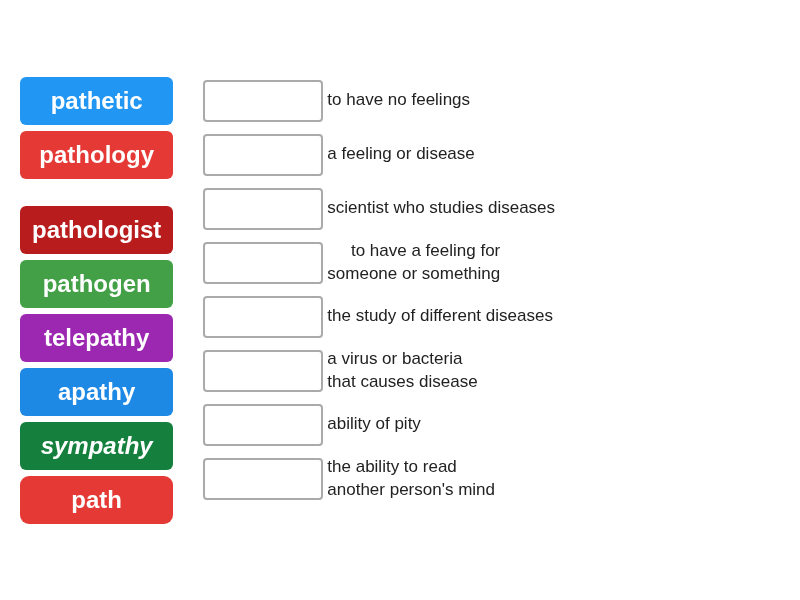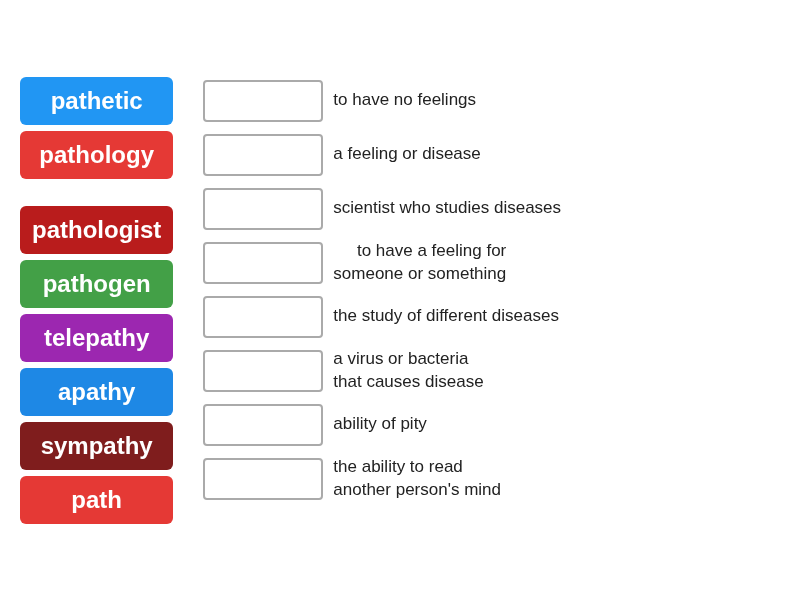--- a/index.html
+++ b/index.html
@@ -51,21 +51,21 @@
       display: flex;
       flex-direction: column;
       gap: 6px;
       flex: 1;
     }
 
     .match-row {
       display: flex;
       flex-direction: row;
       align-items: center;
-      gap: 10px;
+      gap: 4px;
       min-height: 48px;
     }
 
     .match-box {
       border: 2px solid #aaa;
       background: #fff;
       width: 120px;
       min-width: 120px;
       height: 42px;
       border-radius: 4px;
@@ -81,22 +81,22 @@
 <body>
 
 <div class="container">
   <div class="word-list">
       <button class="word-btn" style="background-color: rgb(33, 150, 243);">pathetic</button>
       <button class="word-btn" style="background-color: rgb(229, 57, 53);">pathology</button>
       <button class="word-btn" style="background-color: #b91c1c; margin-top: 21px;">pathologist</button>
       <button class="word-btn" style="background-color: rgb(67, 160, 71);">pathogen</button>
       <button class="word-btn" style="background-color: rgb(156, 39, 176);">telepathy</button>
       <button class="word-btn" style="background-color: rgb(30, 136, 229);">apathy</button>
-      <button class="word-btn" style="background-color: #7f1d1d;">sympathy</button>
-      <button class="word-btn" style="background-color: rgb(229, 57, 53);">path</button>
+      <button class="word-btn" style="background-color: #15803d; font-style: italic;">sympathy</button>
+      <button class="word-btn" style="background-color: rgb(229, 57, 53); border-radius: 9px;">path</button>
     </div>
   <div class="match-list">
       <div class="match-row">
         <div class="match-box"></div>
         <span class="match-text" style="white-space: pre-line;">to have no feelings</span>
       </div>
       <div class="match-row">
         <div class="match-box"></div>
         <span class="match-text" style="white-space: pre-line;">a feeling or disease</span>
       </div>

